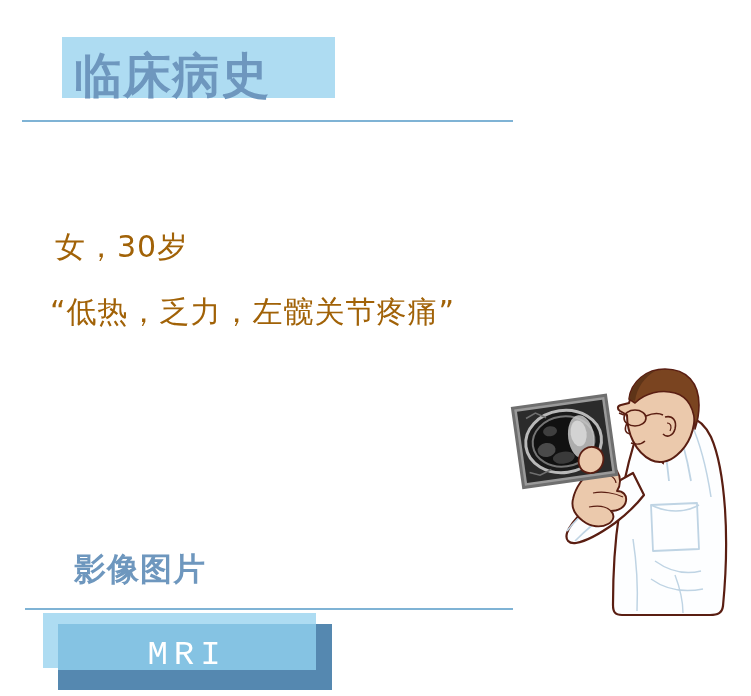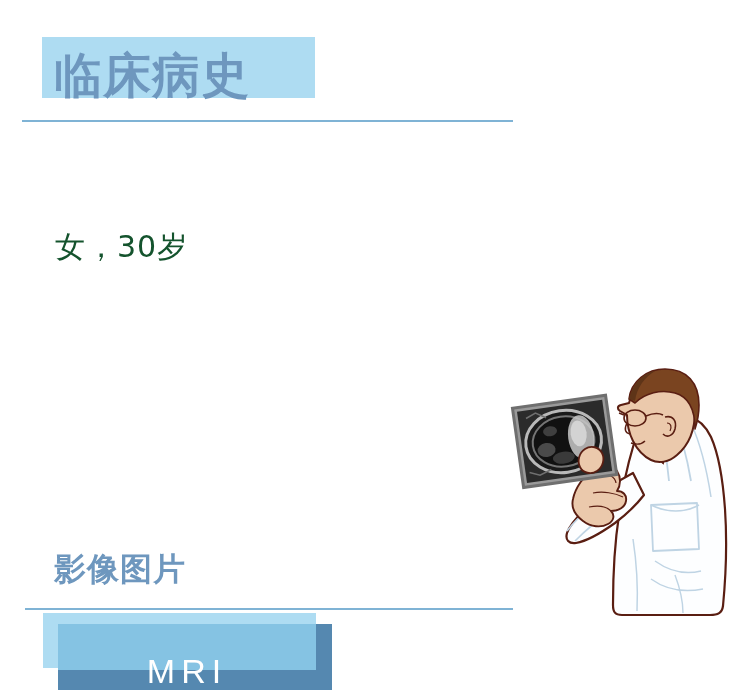--- a/index.html
+++ b/index.html
@@ -14,20 +14,21 @@
     overflow: hidden;
     font-family: "Liberation Sans", "DejaVu Sans", sans-serif;
   }
 
   .slide {
     position: absolute;
     left: 0; top: 0;
     width: 618px;
     height: 696px;
     background: #ffffff;
+    padding-left: 20px;
   }
 
   
   .section-block {
     position: absolute;
   }
   .heading-swatch {
     position: absolute;
     background: #AEDCF2;
   }
@@ -58,21 +59,21 @@
     position: absolute;
     height: 2px;
     background: #7FB3D5;
   }
   #divider-top   { left: 22px; top: 120px; width: 491px; }
   #divider-bottom{ left: 25px; top: 608px; width: 488px; }
 
   
   .body-line {
     position: absolute;
-    color: #14532d;
+    color: #a16207;
     font-size: 30px;
     letter-spacing: 1px;
     white-space: nowrap;
     line-height: 1;
     font-family: "DejaVu Sans", "Liberation Sans", sans-serif;
   }
   #history-line-1 { left: 55px; top: 232px; }
   #history-line-2 { left: 50px; top: 297px; }
 
   
@@ -95,29 +96,29 @@
     background: #5588B0;
   }
   #mri-rect-front {
     position: absolute;
     left: 58px; top: 624px;
     width: 258px; height: 46px;
     background: #85C3E3;
   }
   #mri-label {
     position: absolute;
-    left: 58px; top: 648px;
+    left: 58px; top: 632px;
     width: 258px; height: 46px;
     display: flex;
     align-items: center;
     justify-content: center;
     color: #FFFFFF;
     font-size: 34px;
     letter-spacing: 6px;
-    font-family: Liberation Sans, sans-serif;
+    font-family: Liberation Mono, monospace;
   }
 
   
   #doctor-illustration {
     position: absolute;
     left: 505px; top: 363px;
     width: 246px; height: 262px;
   }
 </style>
 </head>
@@ -127,20 +128,21 @@
 
   <div class="section-block">
     <div id="clinical-history-swatch" class="heading-swatch"></div>
     <div id="clinical-history-title" class="heading-text">临床病史</div>
   </div>
 
   <div id="divider-top" class="divider"></div>
 
   <div id="history-line-1" class="body-line">女，30岁</div>
 
+  <div id="history-line-2" class="body-line">“低热，乏力，左髋关节疼痛”</div>
 
   <div id="doctor-illustration">
     <svg width="246" height="262" viewBox="0 0 246 262" xmlns="http://www.w3.org/2000/svg">
 
       <g>
         <path d="M150 50
                  C 170 44, 196 52, 206 74
                  C 214 92, 218 118, 220 146
                  C 222 176, 221 212, 218 243
                  C 217 250, 213 252, 205 252

